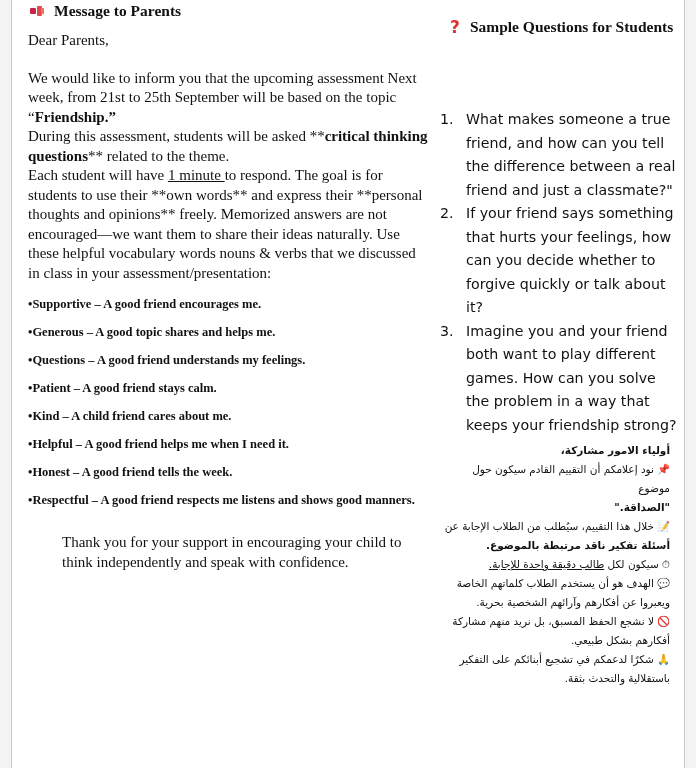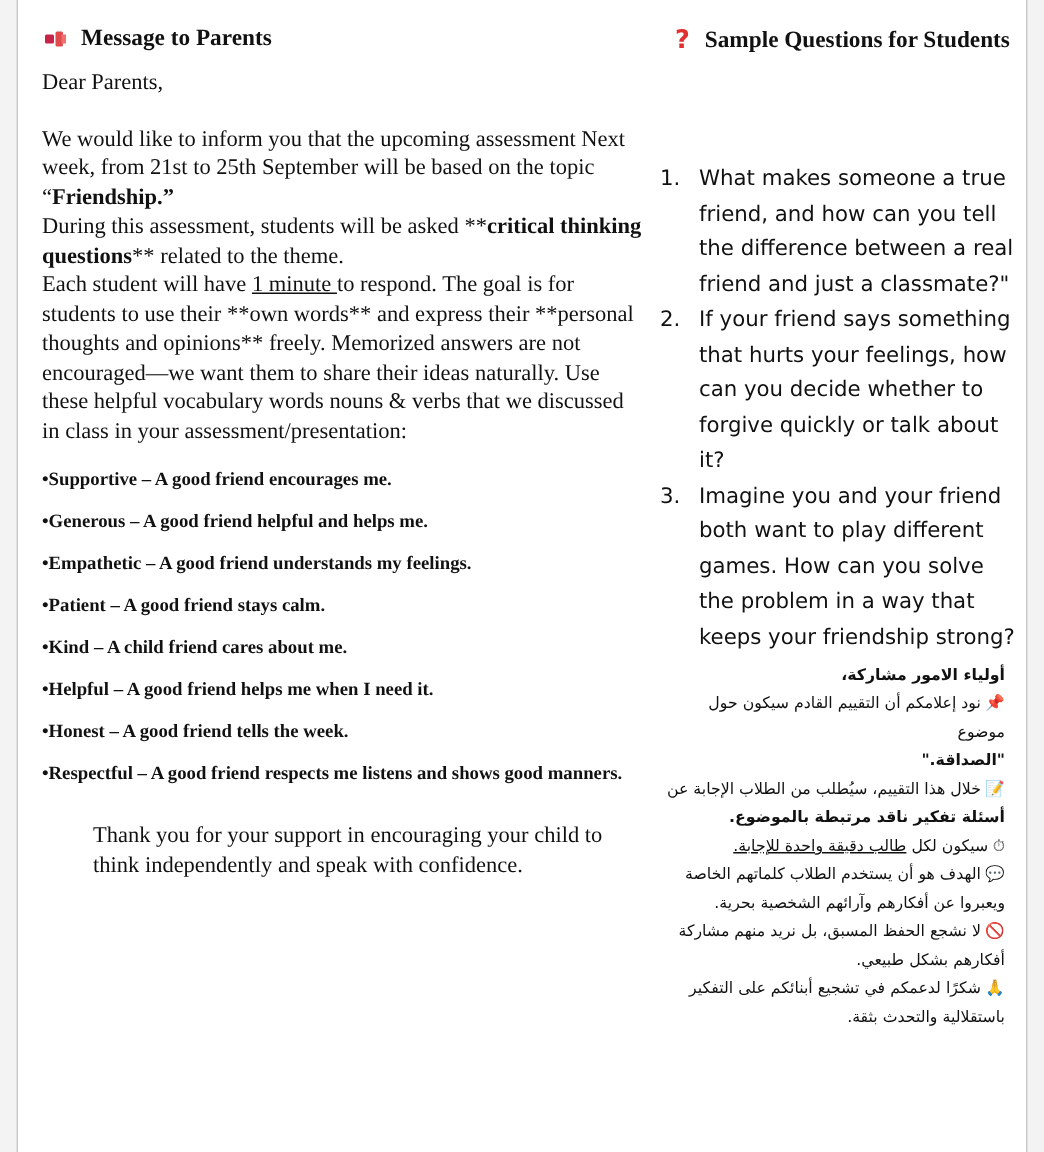--- a/index.html
+++ b/index.html
@@ -9,21 +9,21 @@
     font-family: "Liberation Serif", serif;
     color: #111;
   }
   .page {
     position: absolute; left: 11px; top: 0; width: 672px; height: 768px;
     background: #ffffff;
     border-left: 1px solid #c8c8c8;
     border-right: 1px solid #c8c8c8;
   }
   .left {
-    position: absolute; left: 16px; top: 15px; width: 400px;
+    position: absolute; left: 16px; top: 0; width: 400px;
     font-size: 15px; line-height: 19.5px;
   }
   .right {
     position: absolute; left: 426px; top: 16px; width: 240px;
   }
   .heading {
     font-weight: bold; font-size: 15.5px; display: flex; align-items: center;
     height: 22px;
   }
   .megaphone {
@@ -78,22 +78,22 @@
     <div class="greeting">Dear Parents,</div>
 
     <div class="para">
       <span>We would like to inform you that the upcoming assessment Next week, from 21st to 25th September will be based on the topic “</span><span class="b">Friendship.”</span><br>
       <span>During this assessment, students will be asked **</span><span class="b">critical thinking questions</span><span>** related to the theme.</span><br>
       <span>Each student will have </span><span class="u">1 minute </span><span>to respond. The goal is for students to use their **own words** and express their **personal thoughts and opinions** freely. Memorized answers are not encouraged—we want them to share their ideas naturally. Use these helpful vocabulary words nouns &amp; verbs that we discussed in class in your assessment/presentation:</span>
     </div>
 
     <ul class="vocab">
       <li>•Supportive – A good friend encourages me.</li>
-      <li>•Generous – A good friend helpful and helps me.</li>
-      <li>•Empathetic – A good friend understands my feelings.</li>
+      <li>•Generous – A good topic shares and helps me.</li>
+      <li>•Questions – A good friend understands my feelings.</li>
       <li>•Patient – A good friend stays calm.</li>
       <li>•Kind – A child friend cares about me.</li>
       <li>•Helpful – A good friend helps me when I need it.</li>
       <li>•Honest – A good friend tells the week.</li>
       <li>•Respectful – A good friend respects me listens and shows good manners.</li>
     </ul>
 
     <div class="thanks">Thank you for your support in encouraging your child to think independently and speak with confidence.</div>
   </div>
 

